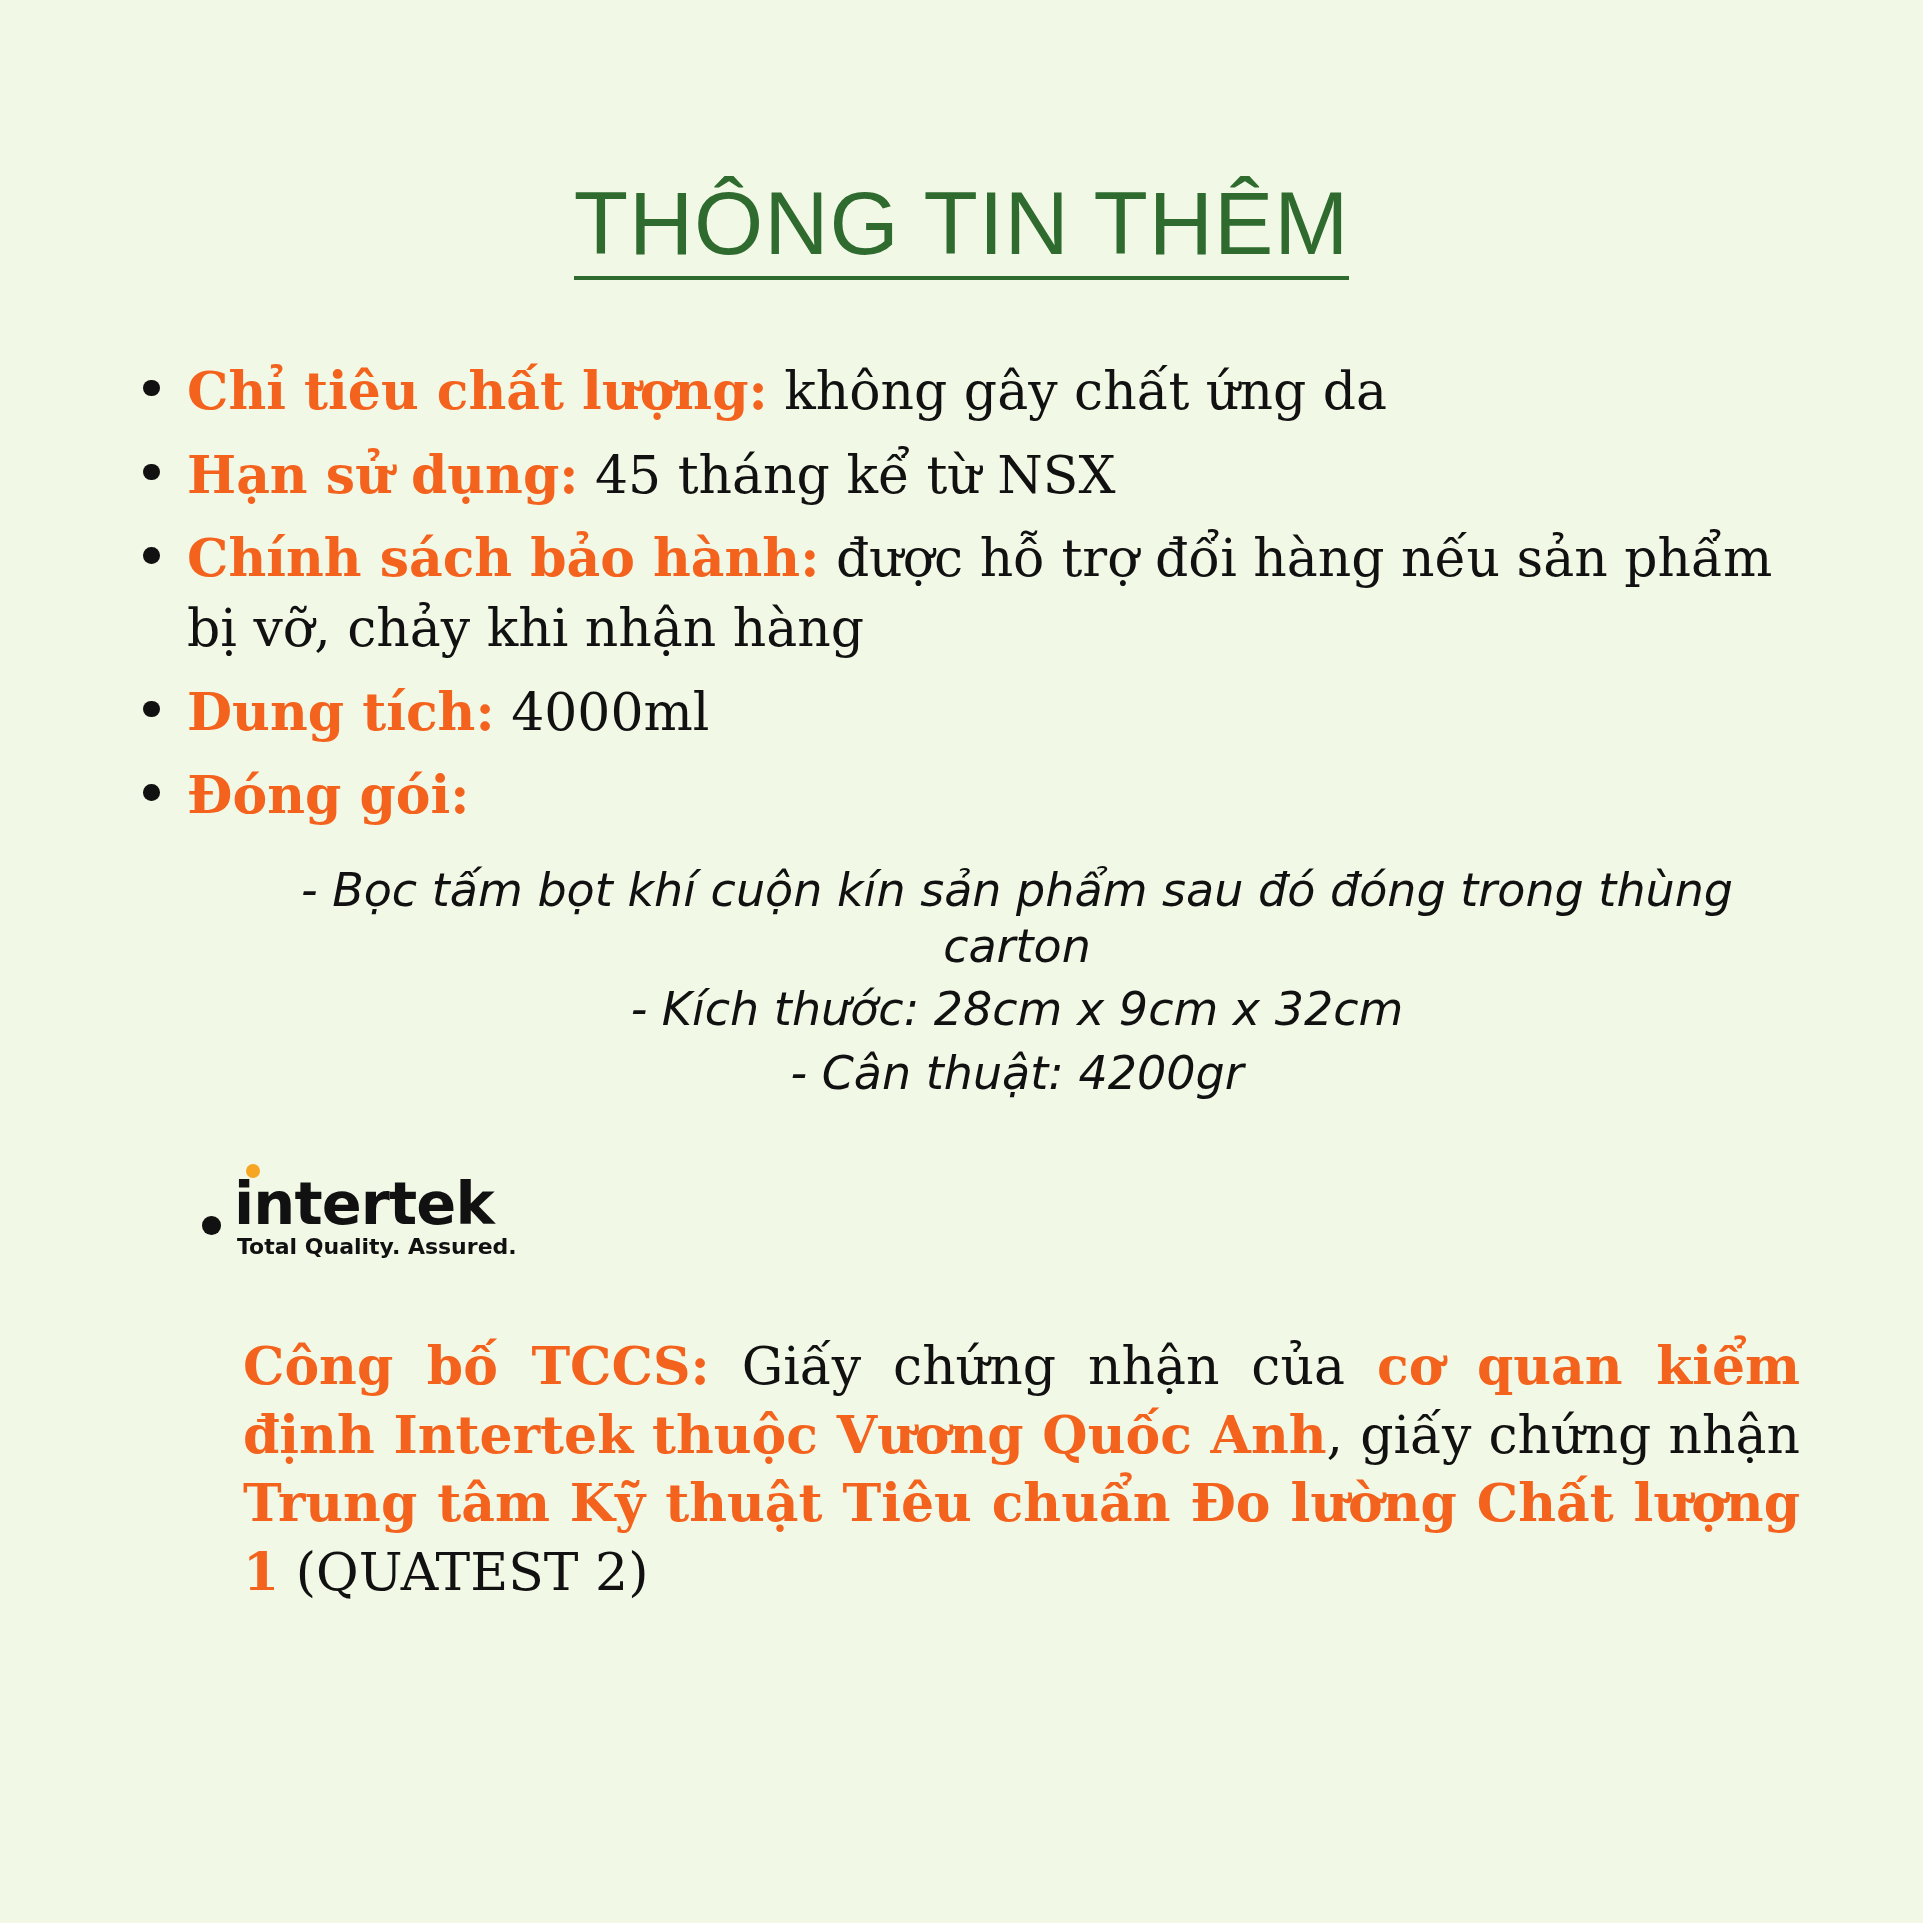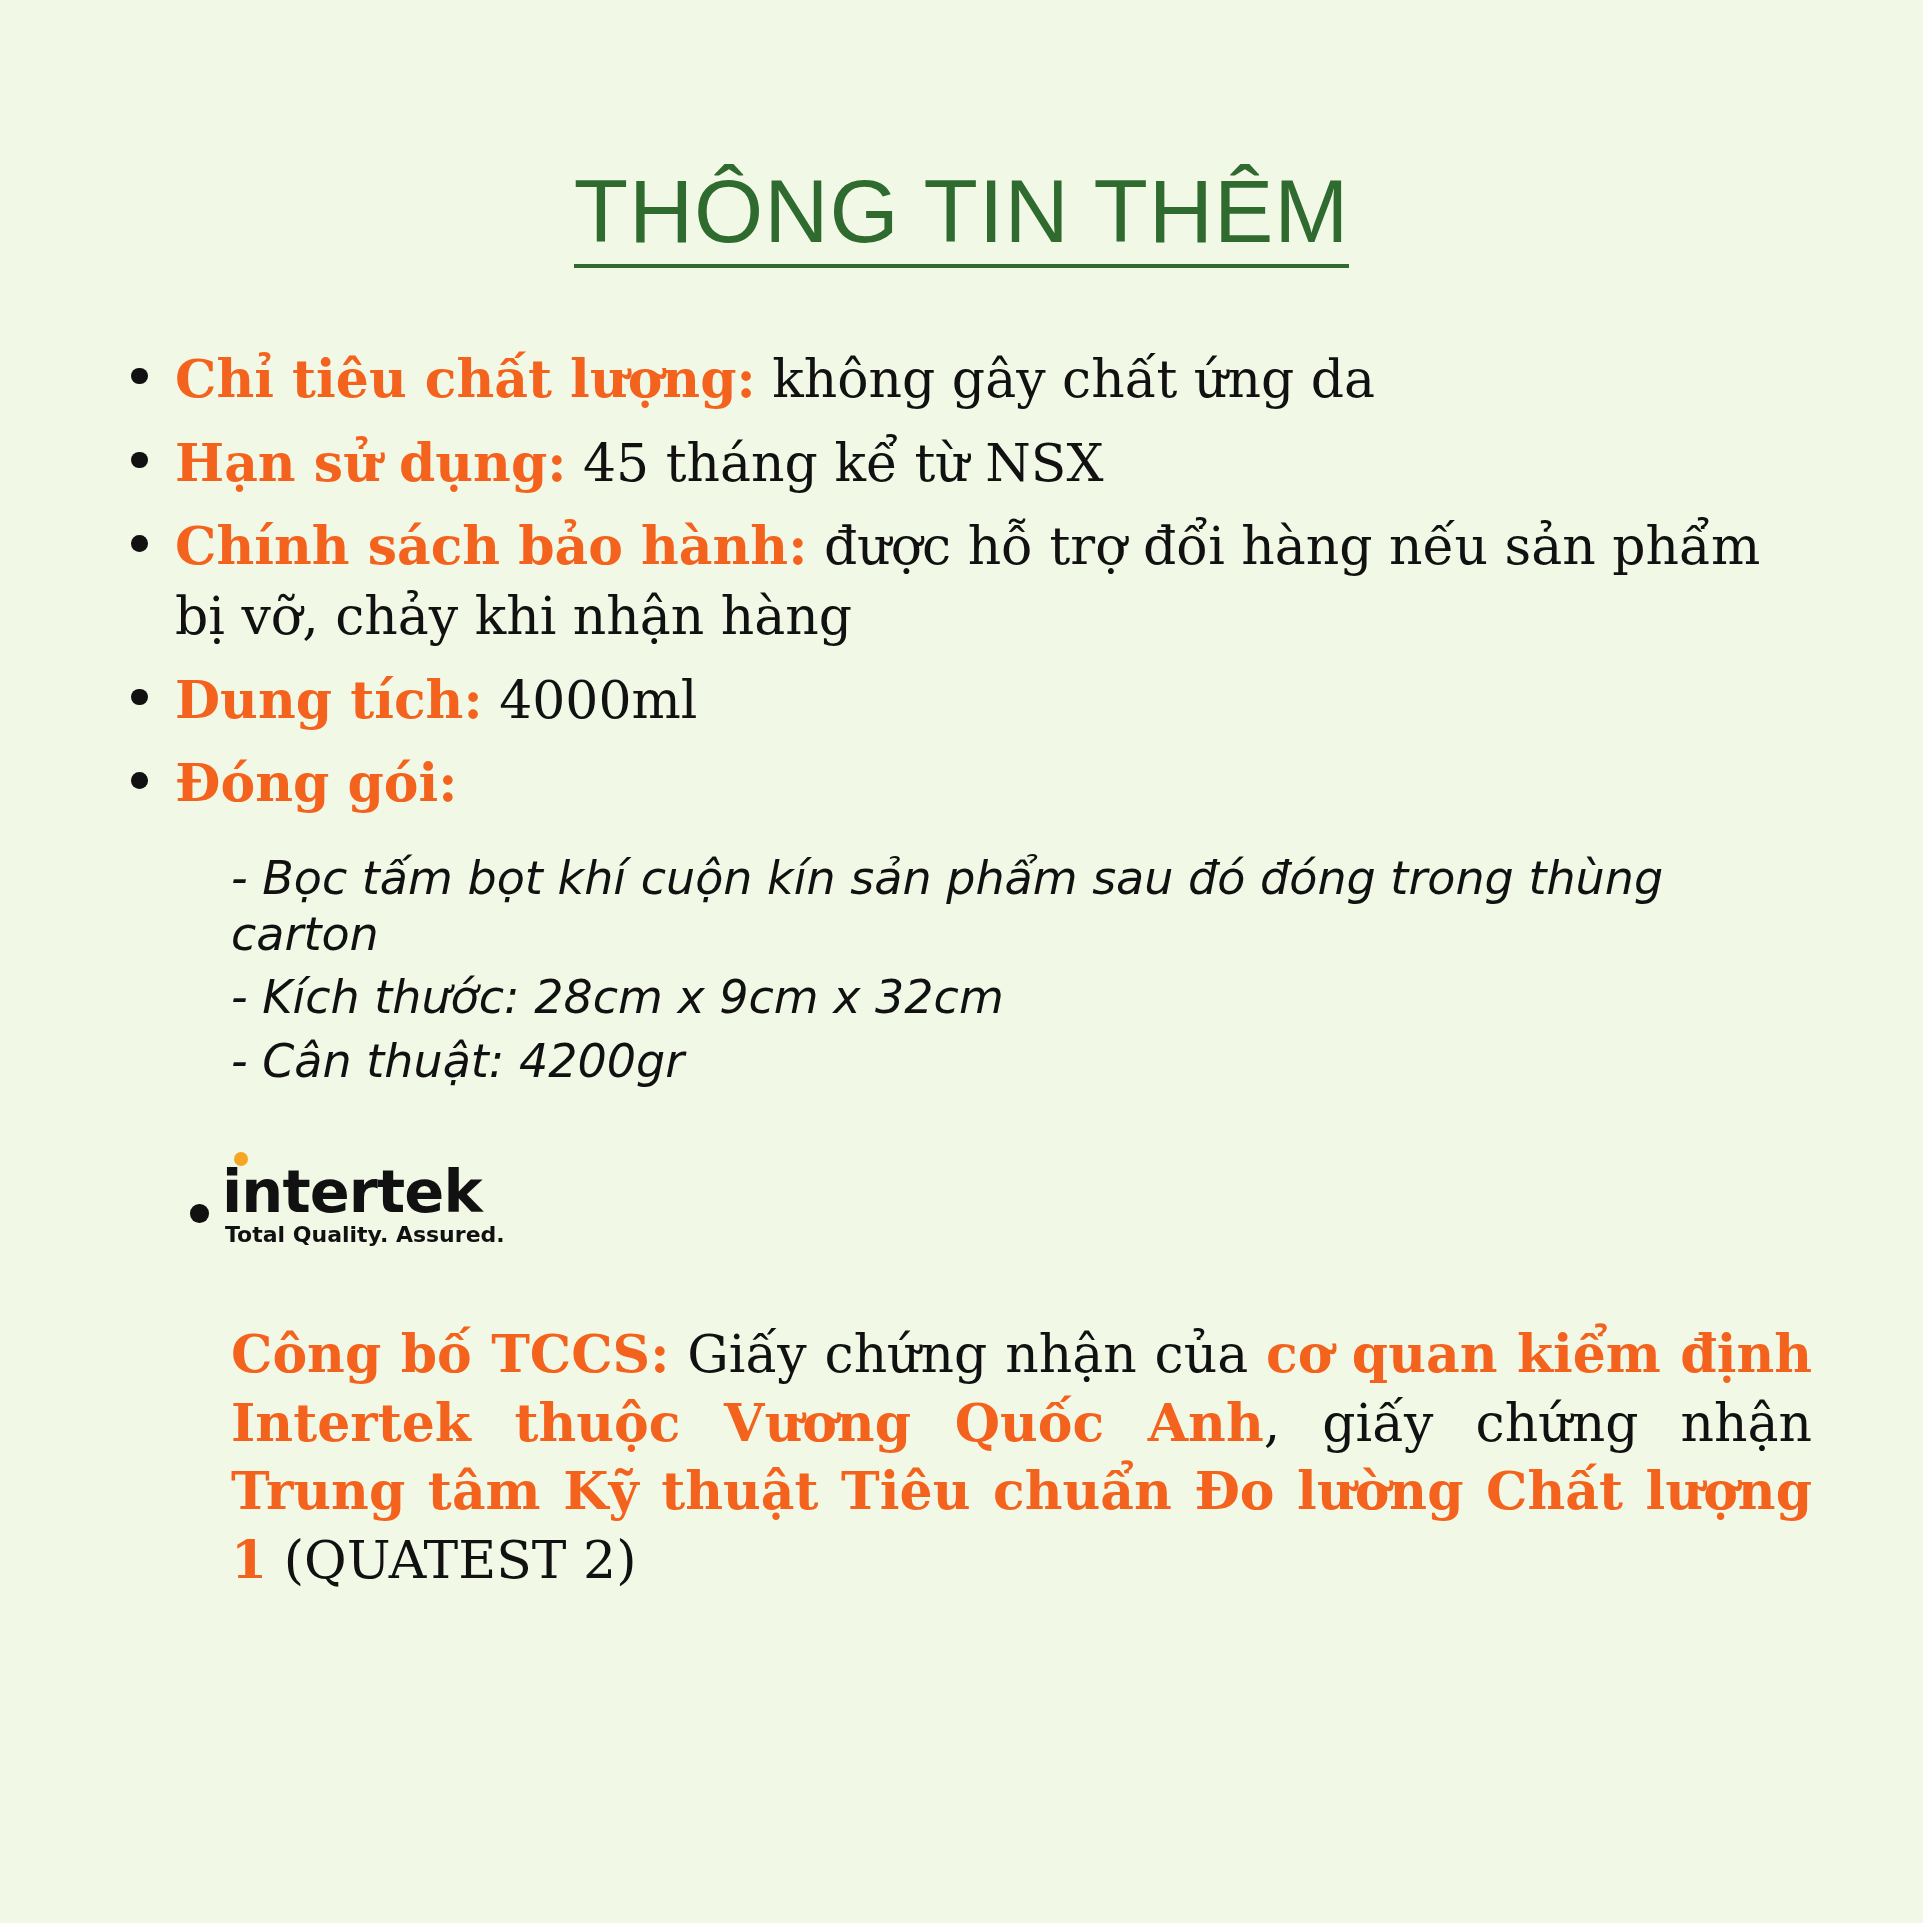--- a/index.html
+++ b/index.html
@@ -11,21 +11,21 @@
     height: 1923px;
     background: #f2f8e6;
     font-family: "DejaVu Serif", serif;
     overflow: hidden;
   }
   .page {
     position: relative;
     width: 1923px;
     height: 1678px;
     box-sizing: border-box;
-    padding: 0;
+    padding: 12px;
   }
 
   
   .title-wrap {
     text-align: center;
     padding-top: 164px;
   }
   .title {
     display: inline-block;
     font-family: "Liberation Sans", sans-serif;
@@ -63,20 +63,21 @@
   }
   .lbl {
     color: #f4631e;
     font-weight: bold;
   }
 
   
   .sub {
     margin: 31px 0 0 0;
     padding: 0 120px 0 231px;
+    text-align: center;
   }
   .sub p {
     margin: 0 0 7.4px 0;
     font-family: "DejaVu Sans", sans-serif;
     font-style: italic;
     font-size: 46px;
     line-height: 1.22;
     color: #111111;
   }
 

